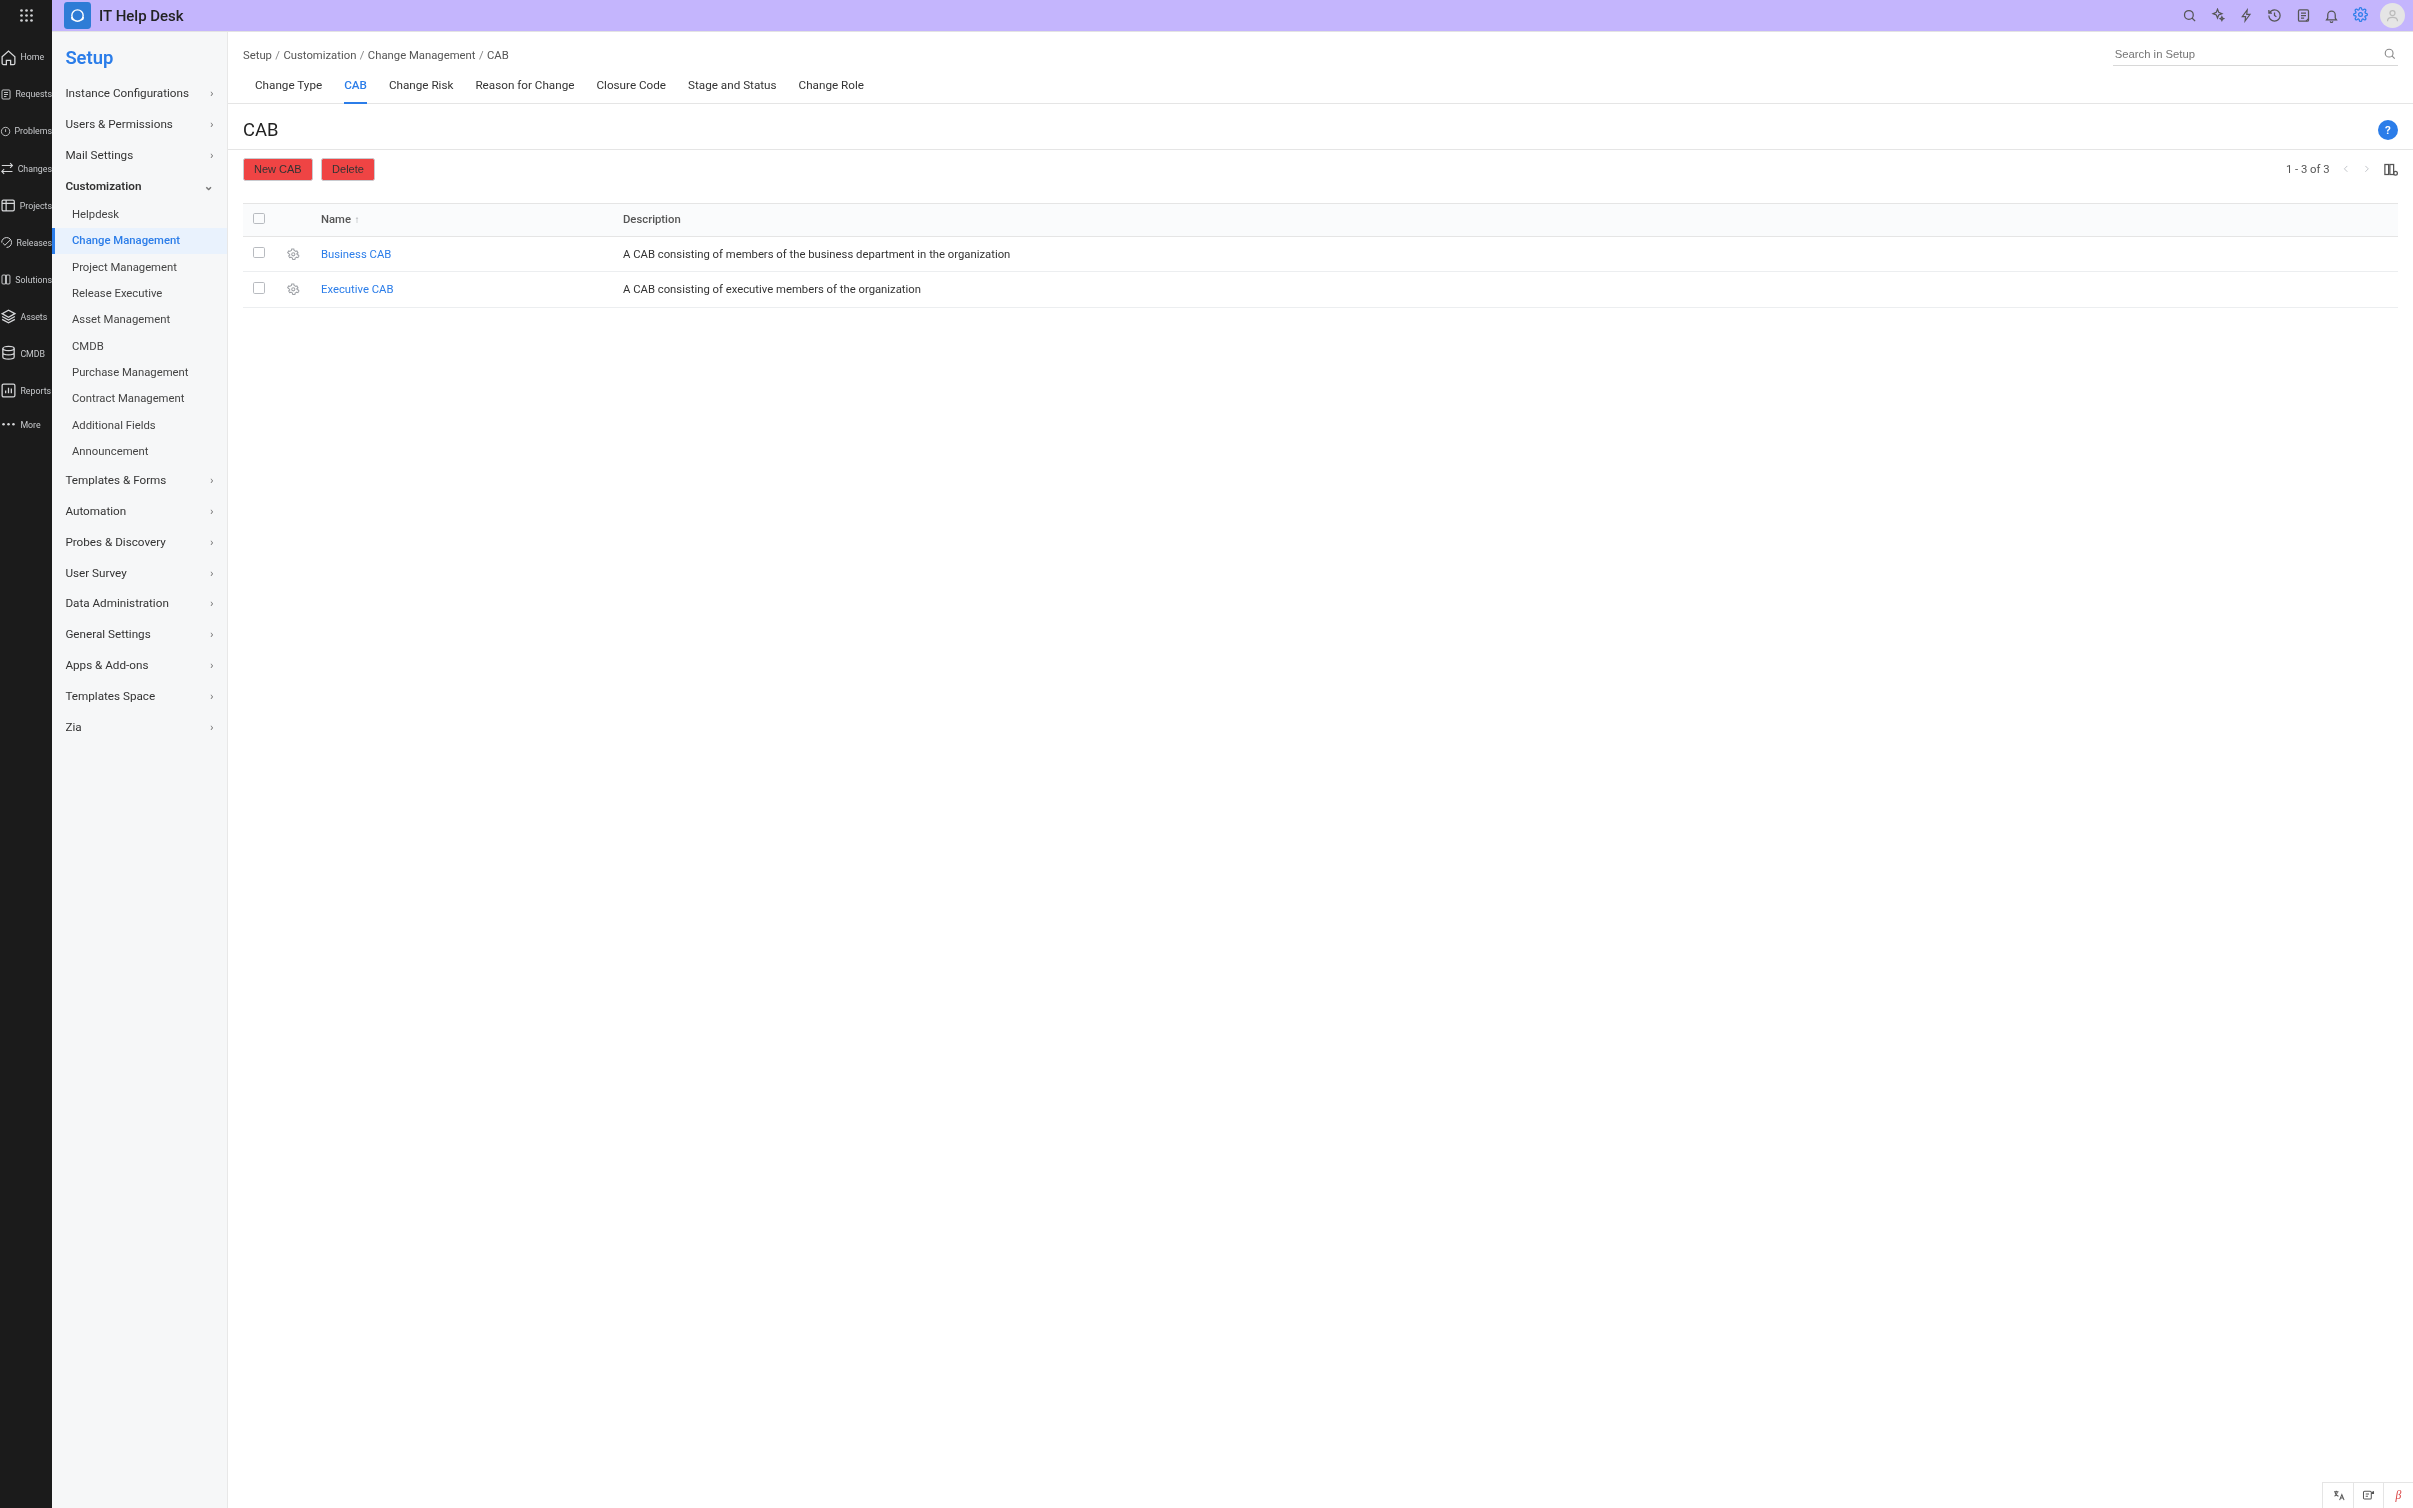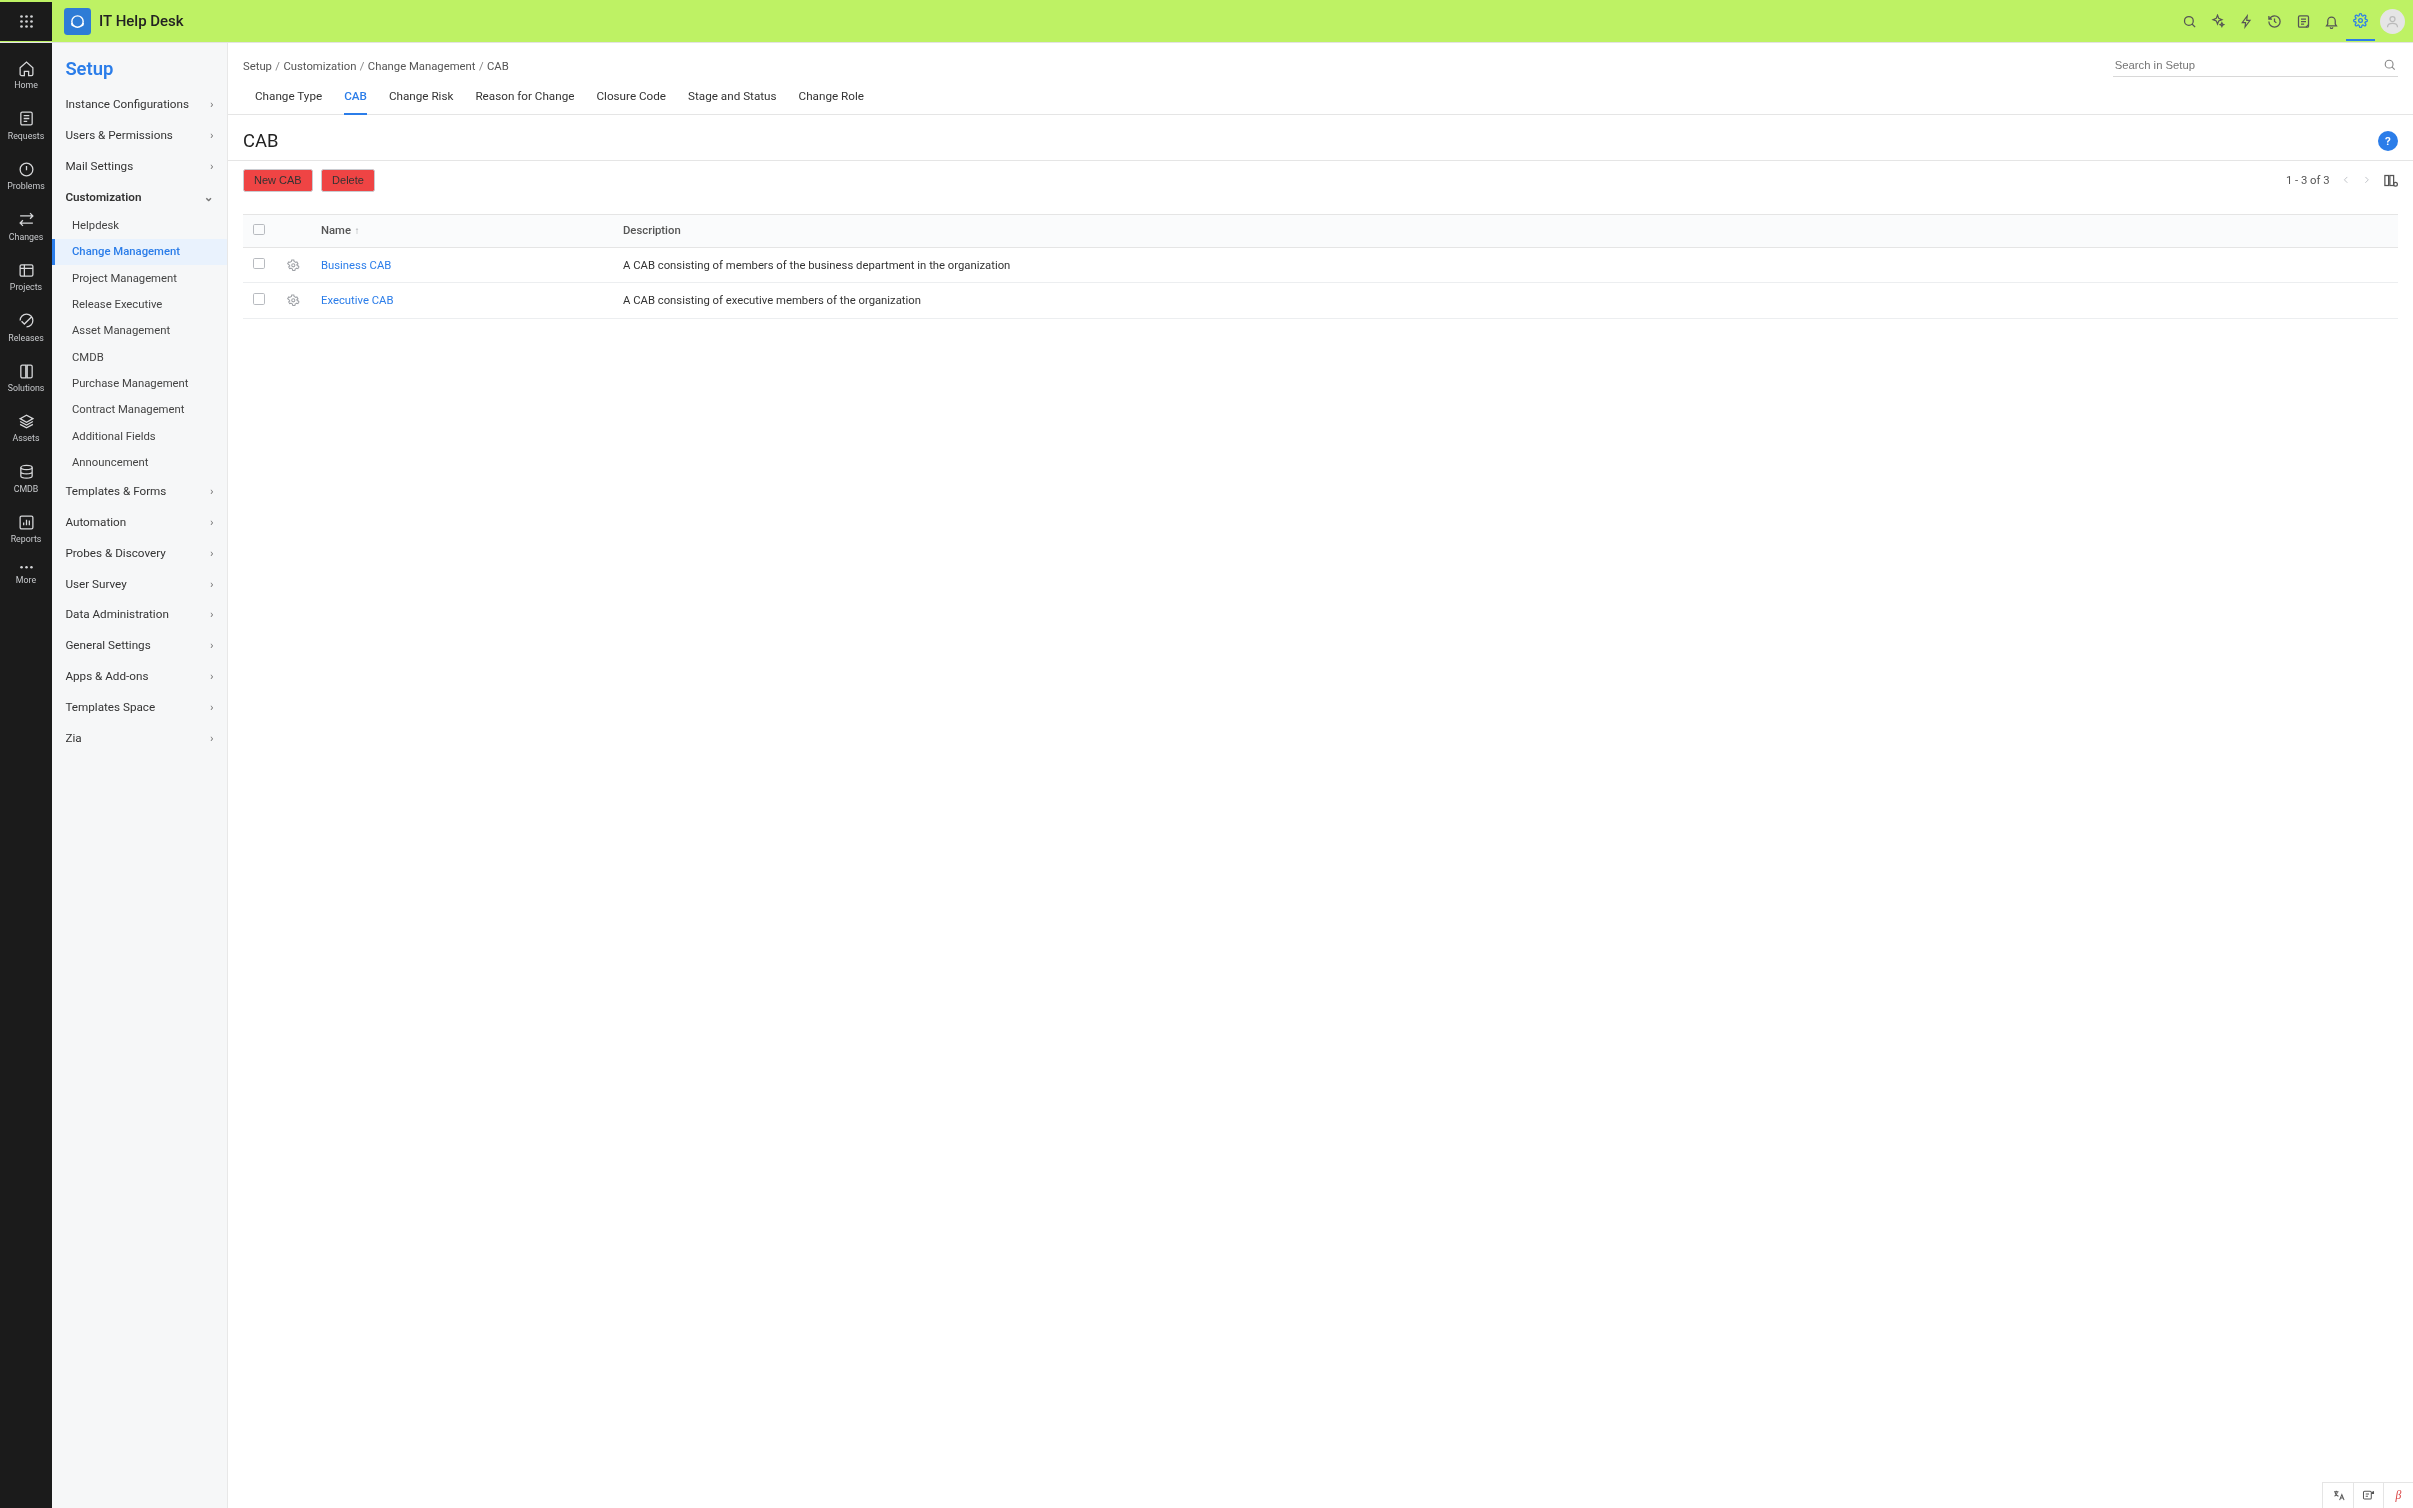--- a/index.html
+++ b/index.html
@@ -1,36 +1,36 @@
 <!DOCTYPE html>
 <html><head>
 <meta charset="utf-8">
 <style>
   * { box-sizing: border-box; margin: 0; padding: 0; }
   html, body { height: 100%; font-family: -apple-system, BlinkMacSystemFont, "Segoe UI", Roboto, Arial, sans-serif; font-size: 11.7px; color: #333; }
   body { display: flex; flex-direction: column; overflow: hidden; }
 
   
-  .topbar { height: 43px; display: flex; align-items: center; border-bottom: 0.8px solid #e3e3e3; background:#bef264;justify-content:space-between; }
+  .topbar { height: 32px; display: flex; align-items: center; border-bottom: 0.8px solid #e3e3e3; background:#c4b5fd;justify-content:space-between; }
   .topbar .left-apps { width: 52px; height:39px; background:#1b1b1b; display:flex; align-items:center; justify-content:center; }
   .topbar .brand { display:flex; align-items:center; gap:8.4px; padding-left:11.7px; }
   .brand-logo { width:27px; height:27px; border-radius:3.4px; background:#2e7cd6; display:flex; align-items:center; justify-content:center; color:#fff; }
   .brand-title { font-size:15px; font-weight:500; color:#222; }
   .topbar .spacer { flex:1; }
   .topbar .icons { display:flex; align-items:center; gap:0; padding-right:8.4px; }
   .topbar .icons .icon-btn { width:28.5px; height:39px; display:flex; align-items:center; justify-content:center; color:#555; cursor:pointer; }
   .topbar .icons .icon-btn.gear { color:#2b7de9; border-bottom:2.5px solid #2b7de9; height:39px; }
   .avatar-placeholder { width:25px; height:25px; border-radius:50%; background:#e5e5e5; margin-left:5px; display:flex; align-items:center; justify-content:center; color:#bbb; }
 
   
   .main-wrap { flex:1; display:flex; min-height:0; }
 
   
   .rail { width:52px; background:#1b1b1b; color:#9fa1a3; display:flex; flex-direction:column; align-items:center; padding-top:8.4px; gap:5px; }
-  .rail-item { width:52px; padding:8.4px 0 6.7px; display:flex; flex-direction:column; align-items:center; gap:3.4px; cursor:pointer; font-size:8.8px; color:#c8cacd; }
+  .rail-item { width:52px; padding:8.4px 0 6.7px; display:flex; flex-direction:row; align-items:center; gap:3.4px; cursor:pointer; font-size:8.8px; color:#c8cacd; }
   .rail-item svg { color:#d6d7d9; }
   .rail-item span.lbl { font-size:8.8px; }
 
   
   .setup-side { width:176px; background:#f6f7f8; border-right:0.8px solid #e8e8e8; overflow-y:auto; }
   .setup-title { font-size:18.4px; font-weight:600; color:#2b7de9; padding:15px 13.4px 10px; }
   .side-group { padding: 8.4px 13.4px; font-size:11.7px; color:#333; display:flex; align-items:center; justify-content:space-between; cursor:pointer; }
   .side-group.bold { font-weight:600; }
   .side-children { background:#f6f7f8; }
   .side-child { padding:6.7px 13.4px 6.7px 20px; font-size:11.3px; color:#444; cursor:pointer; position:relative; }

